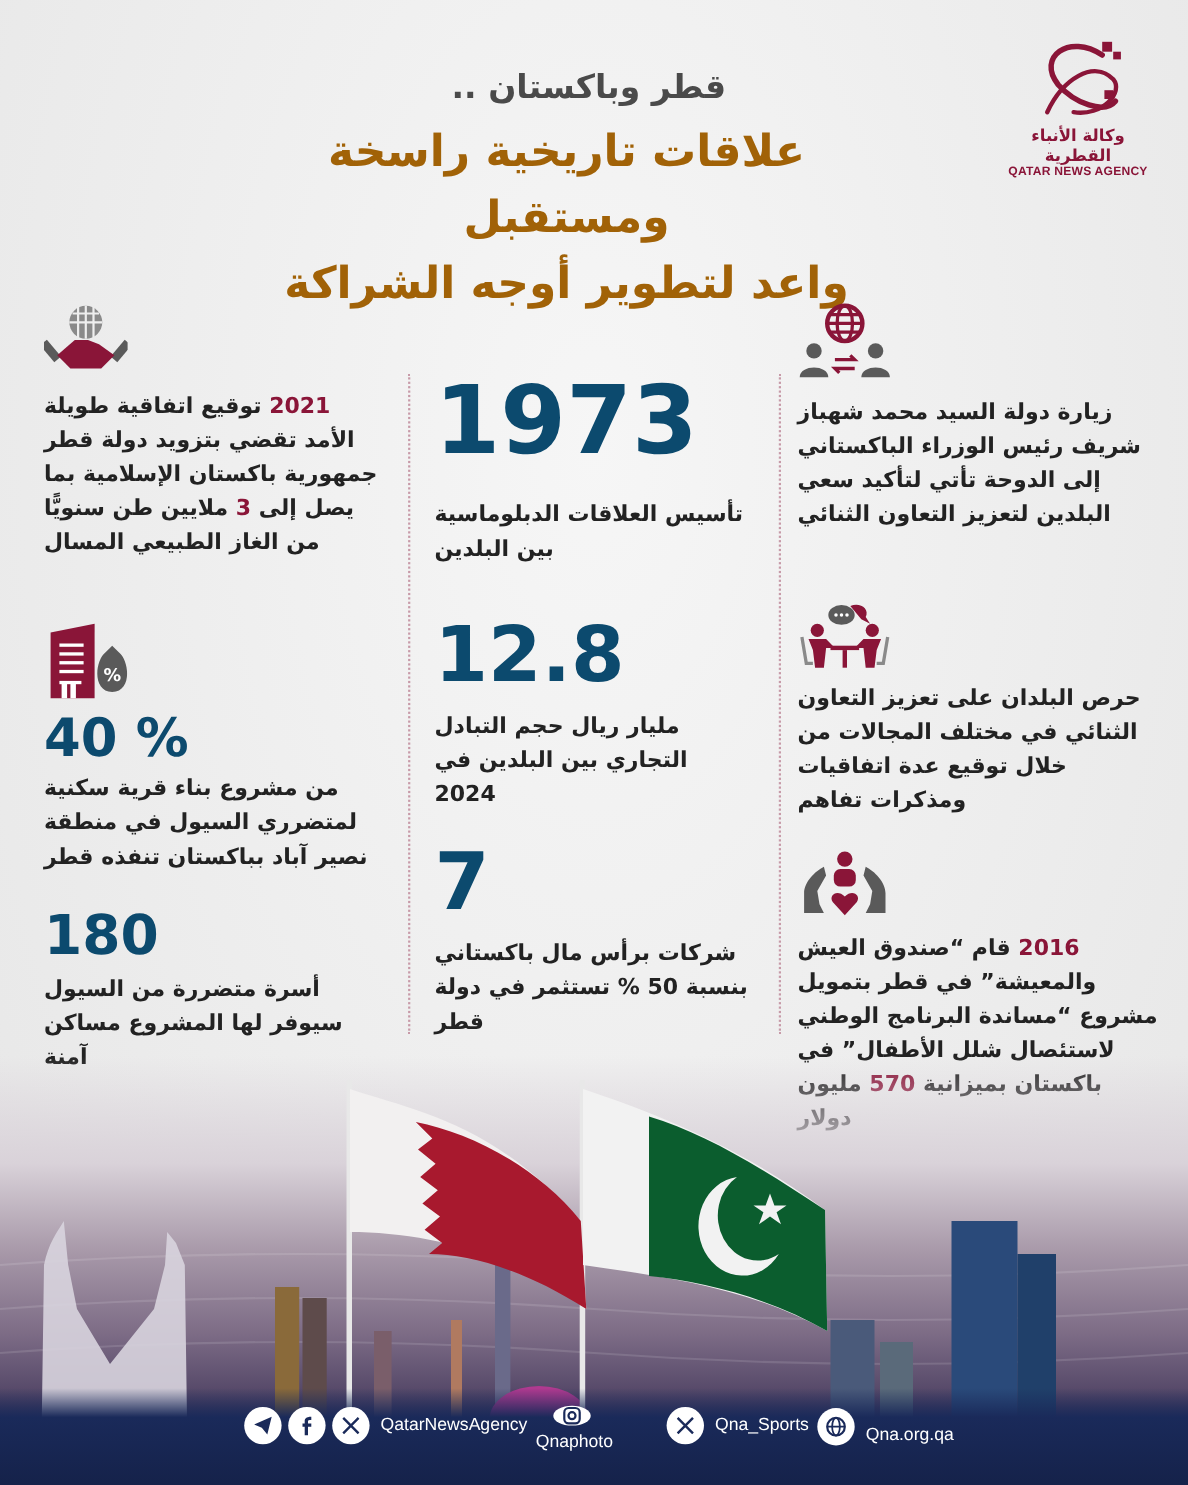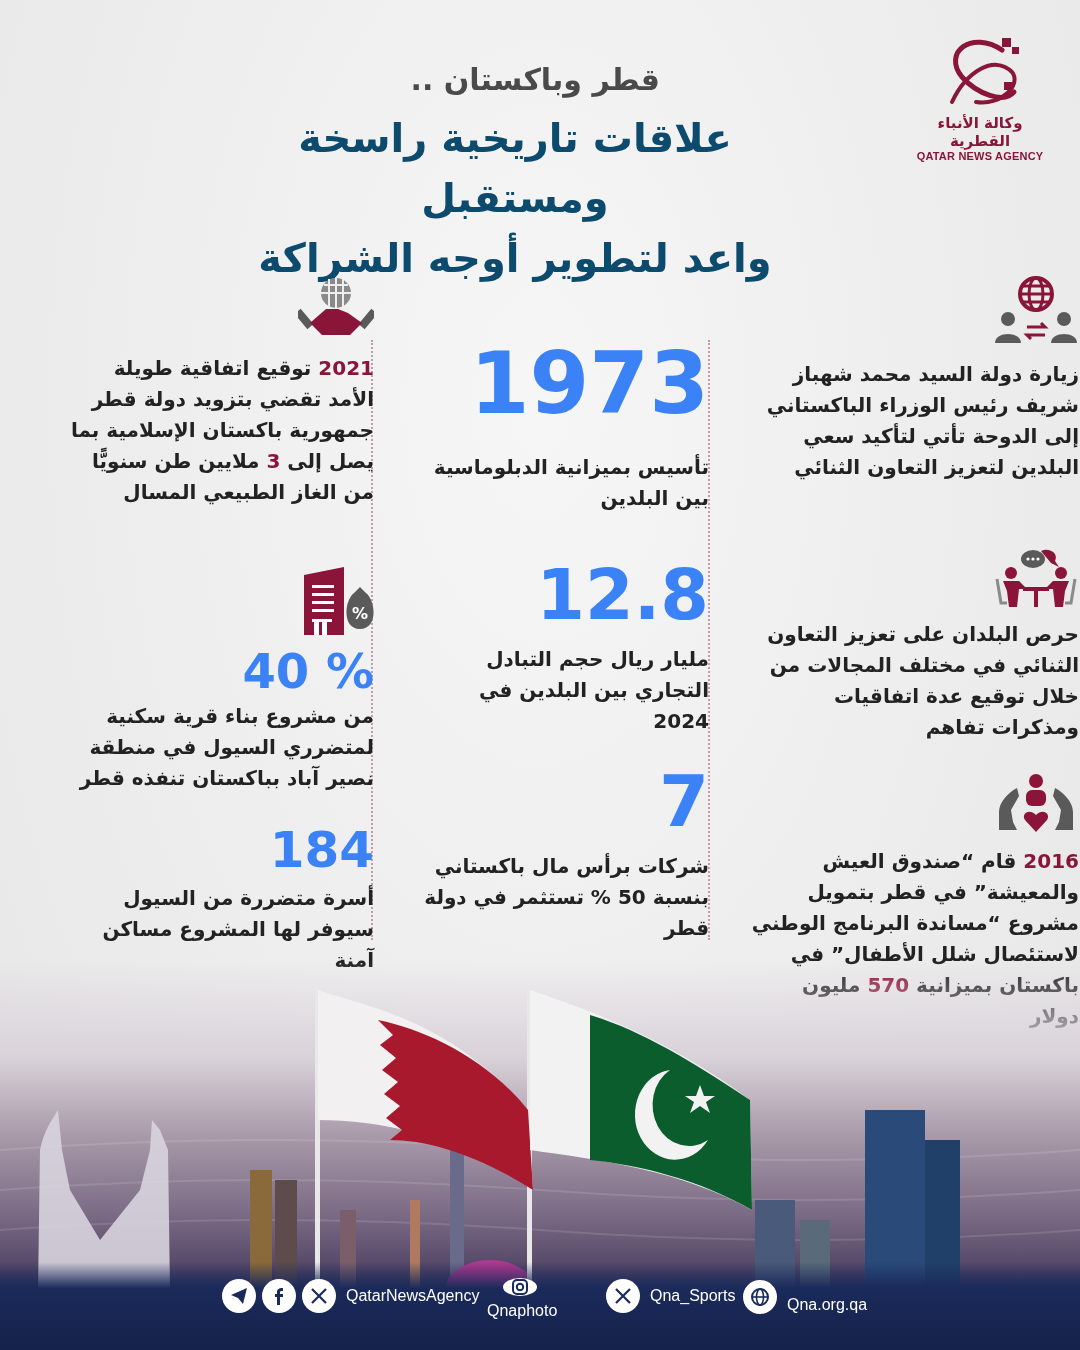--- a/index.html
+++ b/index.html
@@ -8,35 +8,35 @@
     position: relative;
     font-family: "DejaVu Sans", sans-serif;
     background: radial-gradient(ellipse at 50% 30%, #f6f6f6 0%, #ededed 55%, #e6e6e6 100%);
     color: #1d1d1d;
   }
   .abs { position: absolute; }
   .rtl { direction: rtl; unicode-bidi: embed; }
 
   
   .subtitle { left: 240px; top: 62px; width: 420px; text-align: right; font-size: 30px; font-weight: bold; color: #4a4a4a; }
-  .title { left: 200px; top: 108px; width: 630px; text-align: center; font-size: 40px; font-weight: bold; color: #0c4a6e; line-height: 60px; }
+  .title { left: 200px; top: 108px; width: 630px; text-align: center; font-size: 40px; font-weight: bold; color: #a16207; line-height: 60px; }
 
   
   .logo { left: 905px; top: 32px; width: 150px; text-align: center; }
   .logo svg { display: block; margin: 0 auto; }
   .logo-ar { font-size: 15px; font-weight: bold; color: #8a1538; margin-top: 4px; }
   .logo-en { font-family: "Liberation Sans", sans-serif; font-size: 11px; font-weight: bold; color: #8a1538; letter-spacing: 0.2px; }
 
   
   .divider { width: 0; border-left: 2px dotted #c79aa8; }
 
   
-  .col { text-align: right; margin-left: 24px; }
+  .col { text-align: left; }
   .body-text { font-size: 20px; line-height: 31px; font-weight: bold; color: #222; }
-  .big-num { font-family: "DejaVu Sans", sans-serif; font-weight: bold; color: #3b82f6; line-height: 1; }
+  .big-num { font-family: "DejaVu Sans", sans-serif; font-weight: bold; color: #0c4a6e; line-height: 1; }
   .hl { color: #8a1538; }
 
   
   .scene { left: 0; top: 960px; width: 1080px; height: 390px; overflow: hidden; }
   .sky { position: absolute; inset: 0; background: linear-gradient(180deg, rgba(238,236,238,0) 0%, #d9d2d9 25%, #a99aaa 45%, #7c6b85 65%, #4b3f61 82%, #22294a 100%); }
   .footer { left: 0; top: 1262px; width: 1080px; height: 88px; background: linear-gradient(180deg, rgba(24,36,80,0.0) 0%, #1a2a5a 30%, #15224a 100%); }
   .social { top: 1278px; height: 36px; display: flex; align-items: center; gap: 6px; }
   .soc-icon { width: 34px; height: 34px; border-radius: 50%; background: #fff; display: flex; align-items: center; justify-content: center; }
   .soc-label { font-family: "Liberation Sans", sans-serif; font-size: 16px; color: #fff; margin-left: 4px; }
 </style>
@@ -110,21 +110,21 @@
   <div class="body-text rtl" style="margin-top:8px;">
     <span class="hl">2016</span>
     <span>قام “صندوق العيش والمعيشة” في قطر بتمويل مشروع “مساندة البرنامج الوطني لاستئصال شلل الأطفال” في باكستان بميزانية</span>
     <span class="hl">570</span>
     <span>مليون دولار</span>
   </div>
 </div>
 
 <div class="abs col" style="left:395px; top:340px; width:290px;">
   <div class="big-num" style="font-size:86px;">1973</div>
-  <div class="body-text rtl" style="margin-top:26px;">تأسيس بميزانية الدبلوماسية بين البلدين</div>
+  <div class="body-text rtl" style="margin-top:26px;">تأسيس العلاقات الدبلوماسية بين البلدين</div>
 </div>
 
 <div class="abs col" style="left:395px; top:560px; width:290px;">
   <div class="big-num" style="font-size:70px;">12.8</div>
   <div class="body-text rtl" style="margin-top:14px;">مليار ريال حجم التبادل التجاري بين البلدين في 2024</div>
 </div>
 
 <div class="abs col" style="left:395px; top:765px; width:290px;">
   <div class="big-num" style="font-size:72px;">7</div>
   <div class="body-text rtl" style="margin-top:14px;">شركات برأس مال باكستاني بنسبة 50 % تستثمر في دولة قطر</div>
@@ -165,21 +165,21 @@
         <rect x="14" y="54" width="20" height="3"></rect>
       </g>
     <path d="M56 28 L62 22 L68 28 C78 36, 80 64, 62 64 C44 64, 46 36, 56 28 Z" fill="#5a5a5a"></path>
     <text x="62" y="54" font-size="16" font-weight="bold" fill="#fff" text-anchor="middle" font-family="DejaVu Sans, sans-serif">%</text>
   </svg>
   <div class="big-num" style="font-size:48px; margin-top:8px;">40 %</div>
   <div class="body-text rtl" style="margin-top:6px;">من مشروع بناء قرية سكنية لمتضرري السيول في منطقة نصير آباد بباكستان تنفذه قطر</div>
 </div>
 
 <div class="abs col" style="left:40px; top:825px; width:310px;">
-  <div class="big-num" style="font-size:50px;">184</div>
+  <div class="big-num" style="font-size:50px;">180</div>
   <div class="body-text rtl" style="margin-top:8px;">أسرة متضررة من السيول سيوفر لها المشروع مساكن آمنة</div>
 </div>
 
 <div class="abs scene">
   <div class="sky"></div>
 
   <svg class="abs" style="left:0; top:150px;" width="1080" height="200">
     <g fill="none" stroke="rgba(255,255,255,0.12)" stroke-width="2">
       <path d="M0 40 Q270 20 540 40 T1080 40"></path>
       <path d="M0 80 Q270 60 540 80 T1080 80"></path>

